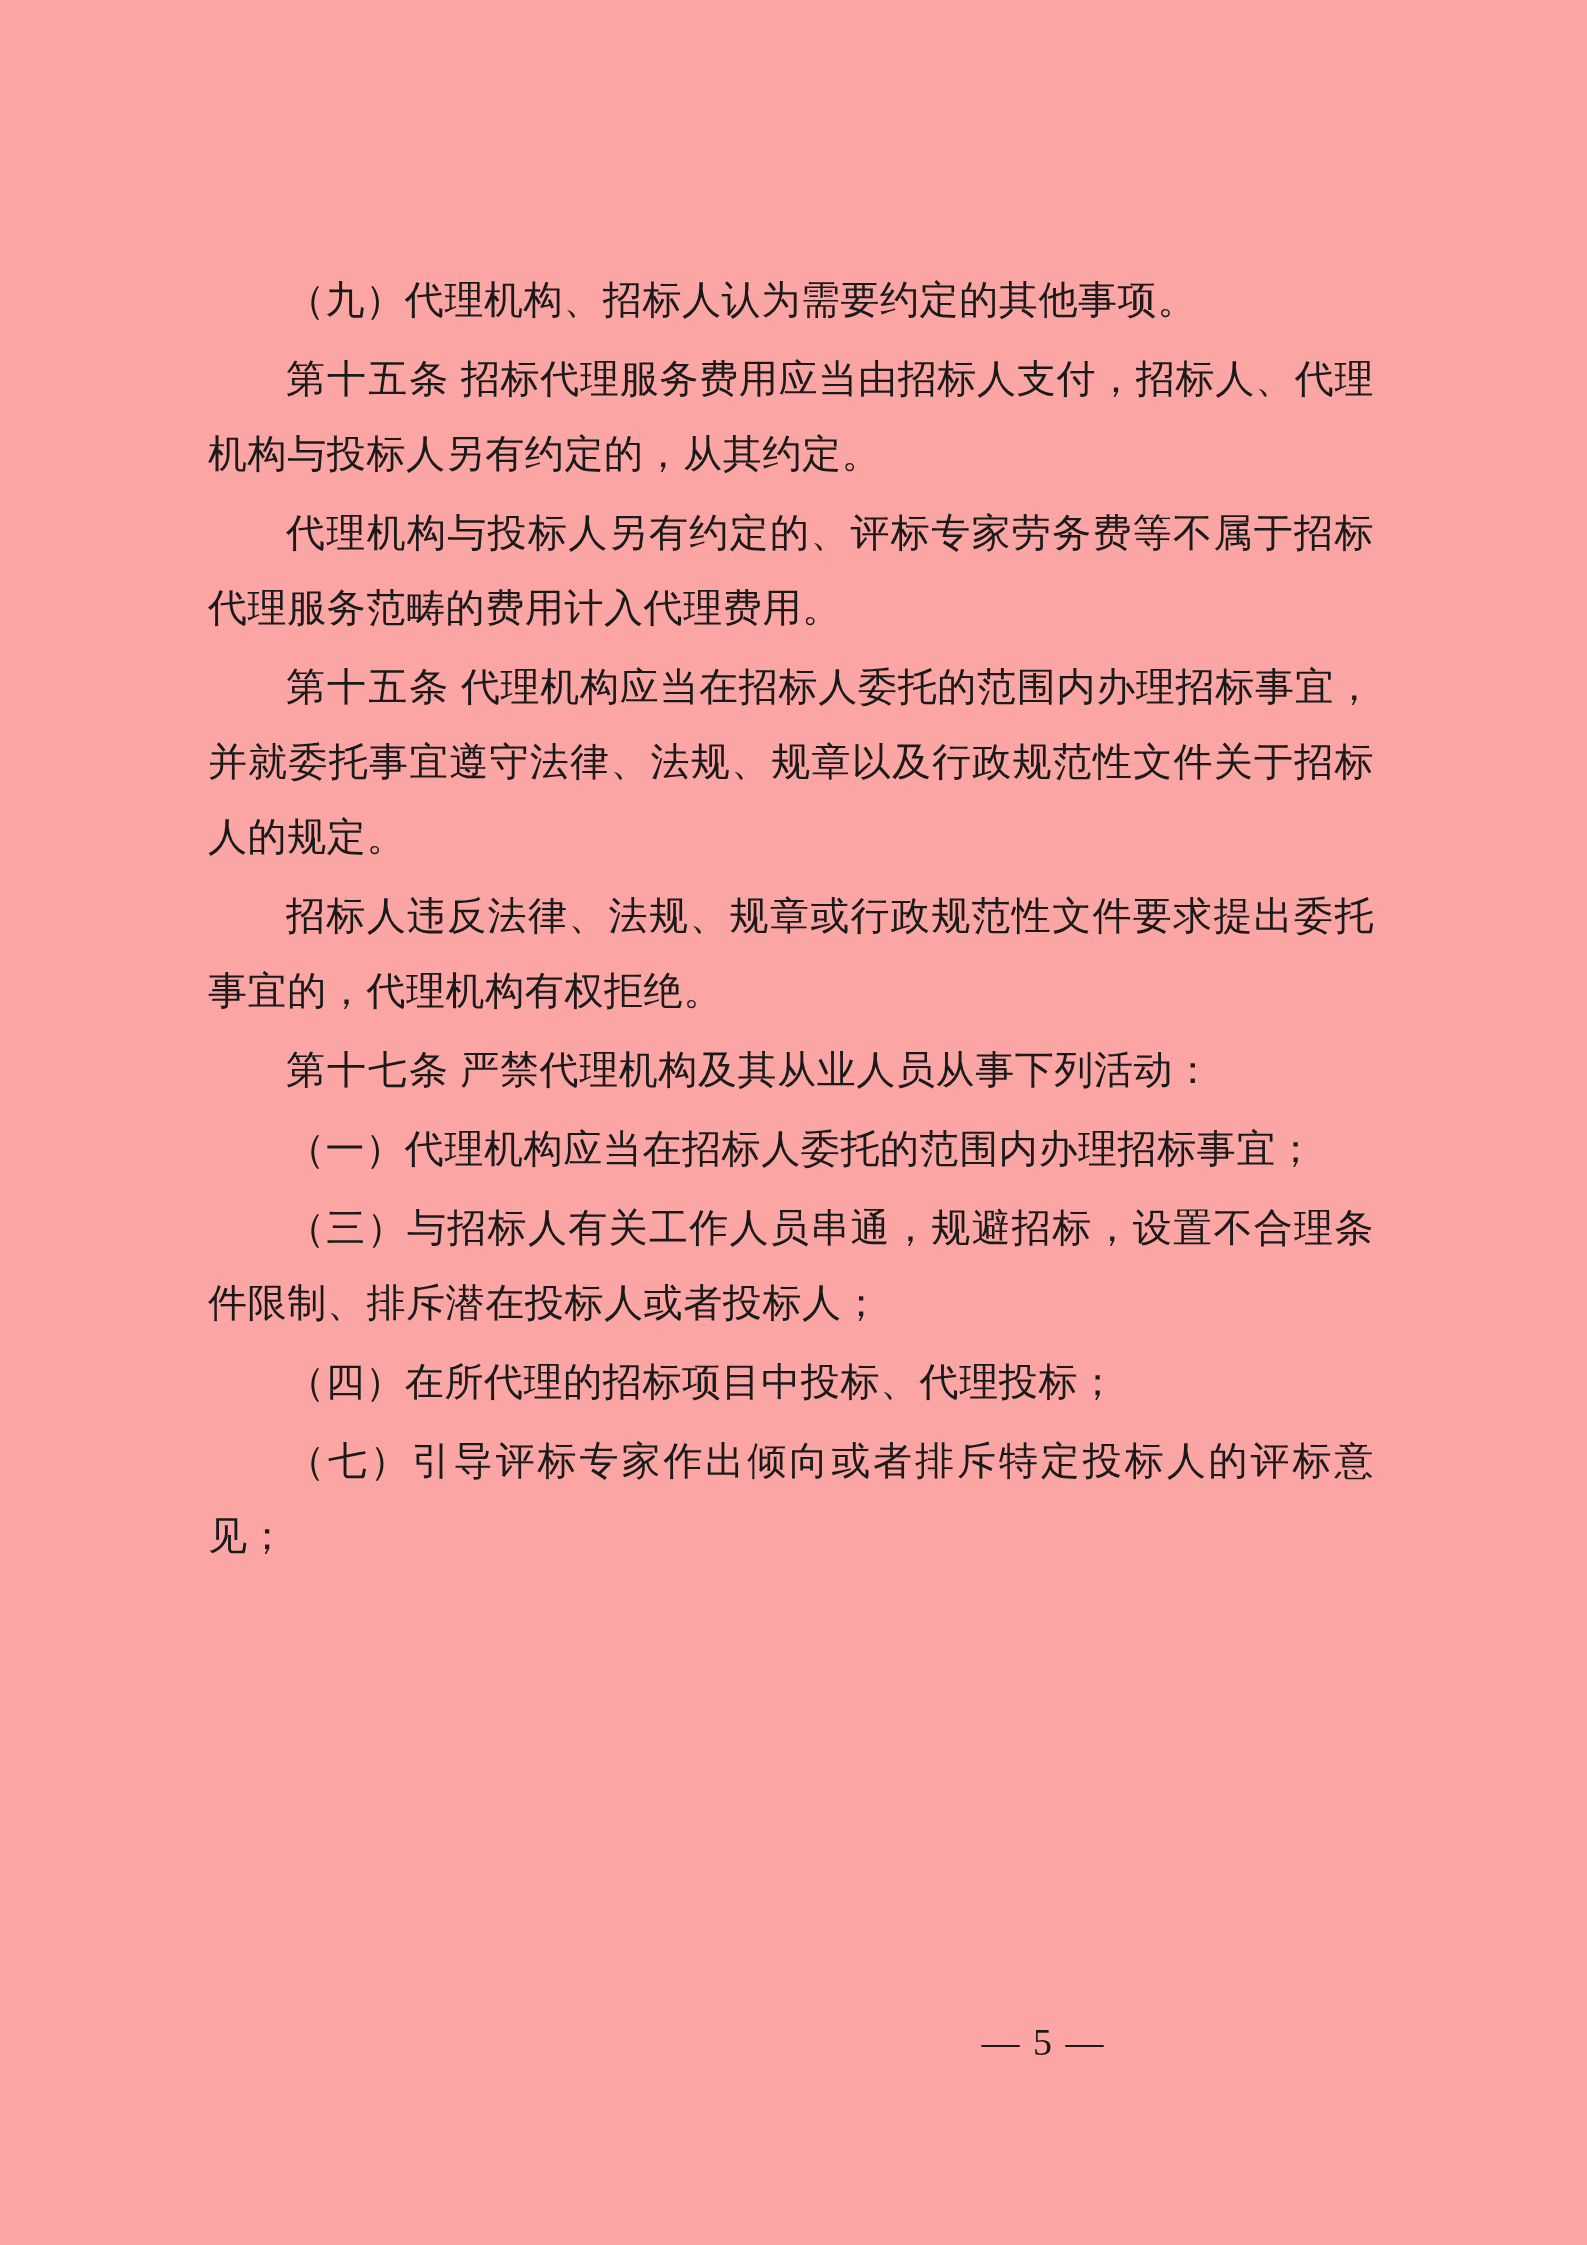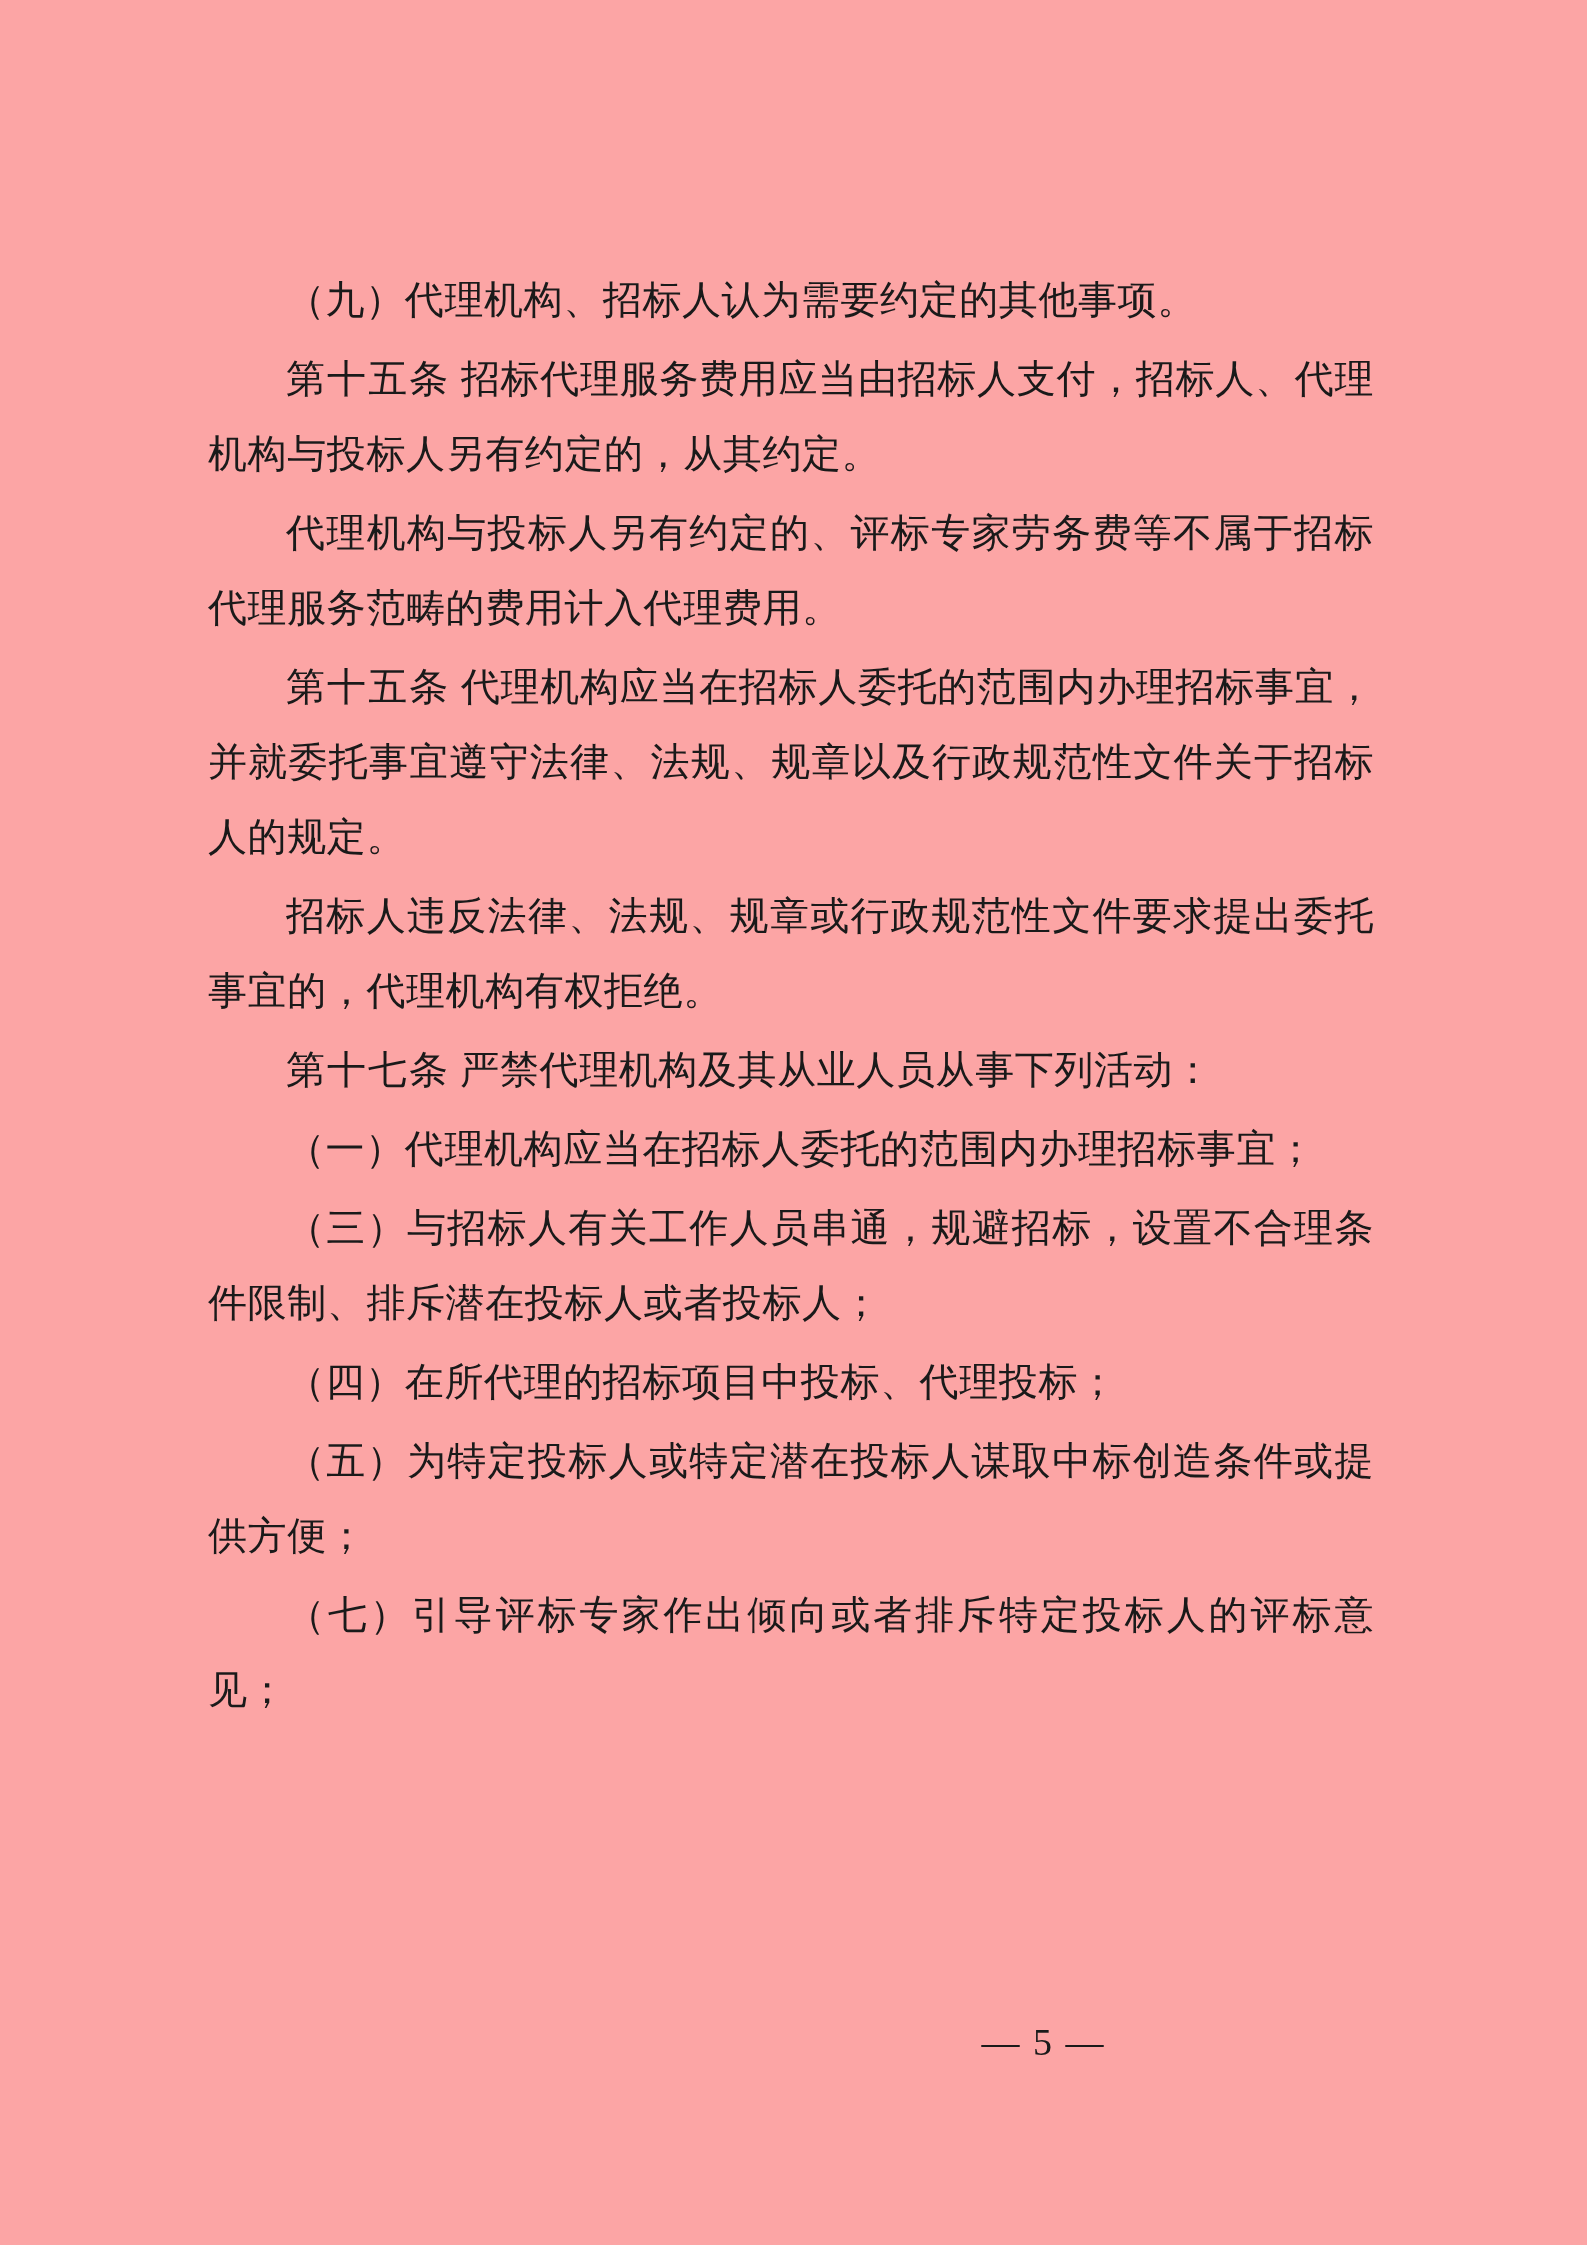--- a/index.html
+++ b/index.html
@@ -97,23 +97,20 @@
 
 
     <p class="para indent">
       <span>（三）与招标人有关工作人员串通，规避招标，设置不合理条件限制、排斥潜在投标人或者投标人；</span>
     </p>
 
     <p class="para indent">
       <span>（四）在所代理的招标项目中投标、代理投标；</span>
     </p>
 
-    <p class="para indent">
-      <span>（五）为特定投标人或特定潜在投标人谋取中标创造条件或提供方便；</span>
-    </p>
 
 
     <p class="para indent">
       <span>（七）引导评标专家作出倾向或者排斥特定投标人的评标意见；</span>
     </p>
 
   </div>
 
   <div class="page-number">
     <span class="page-number-inner">— 5 —</span>

